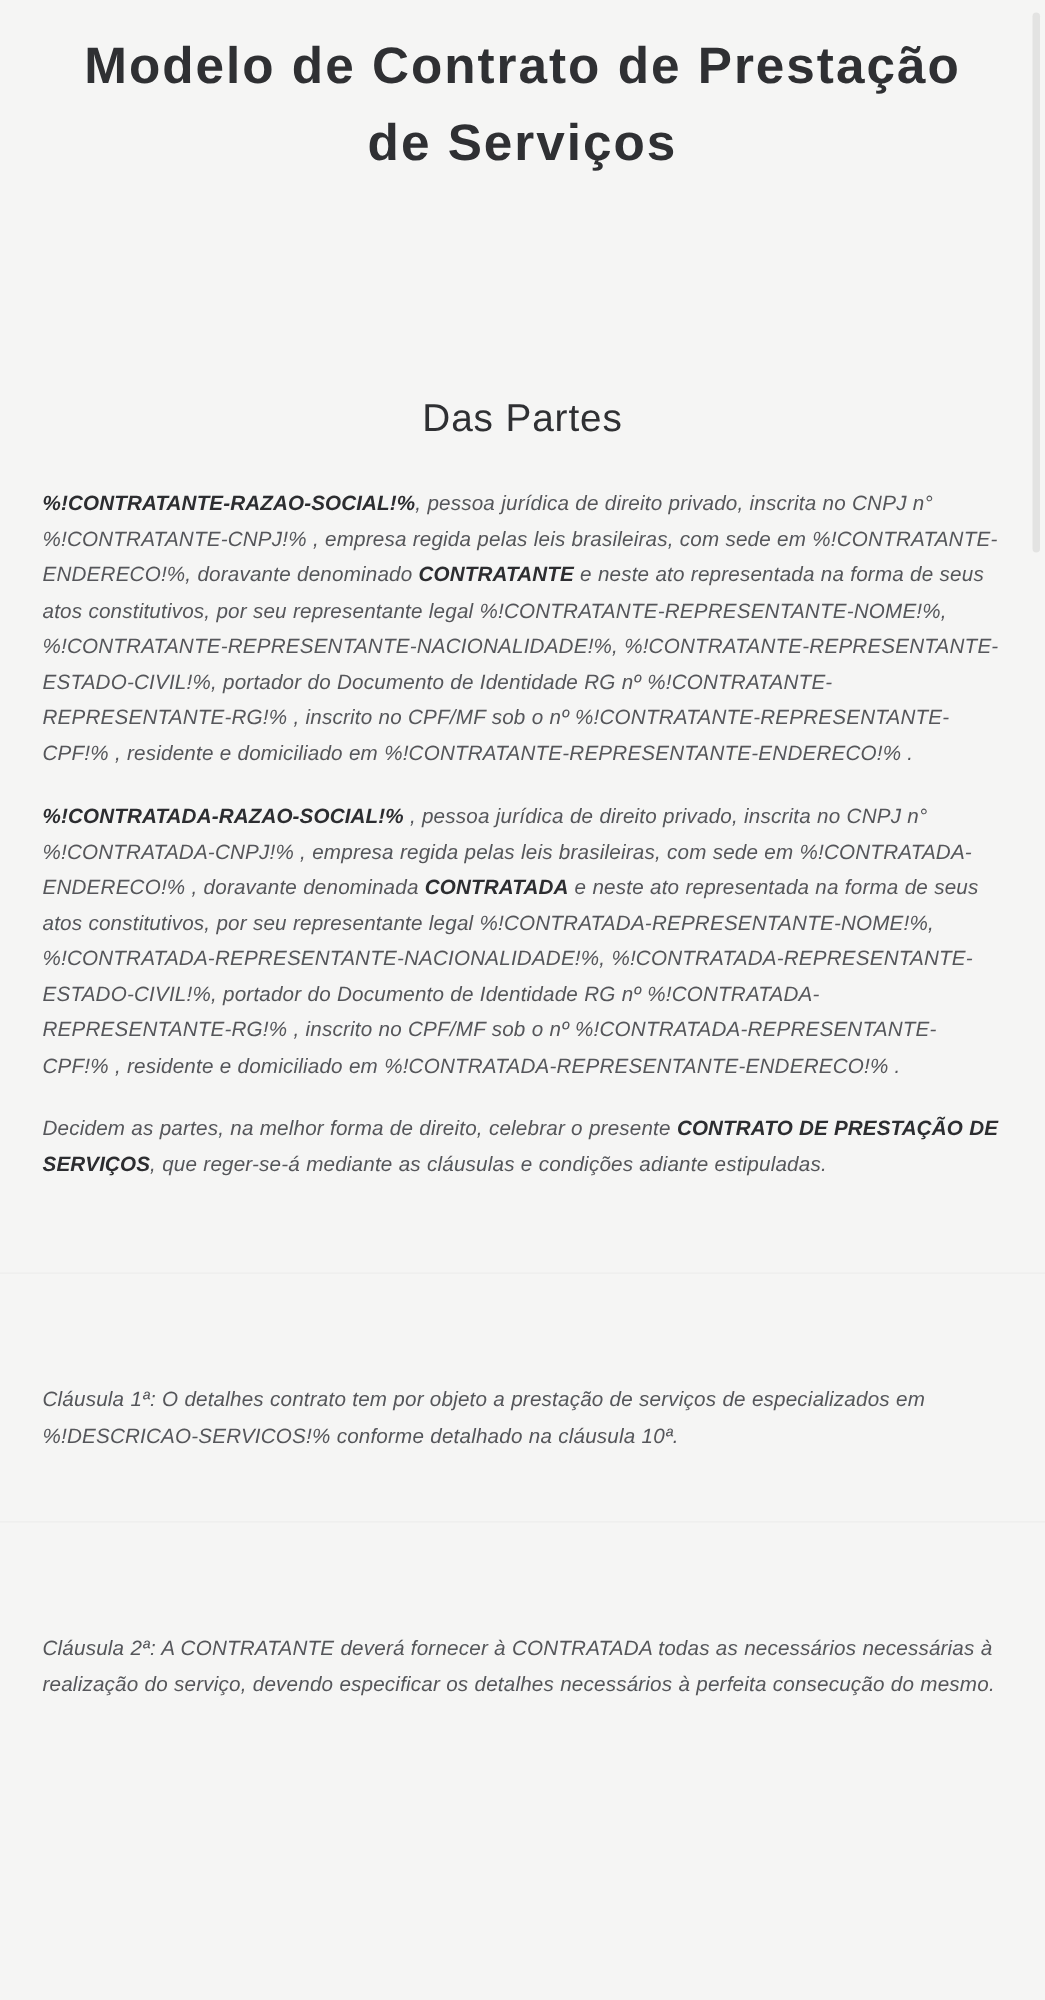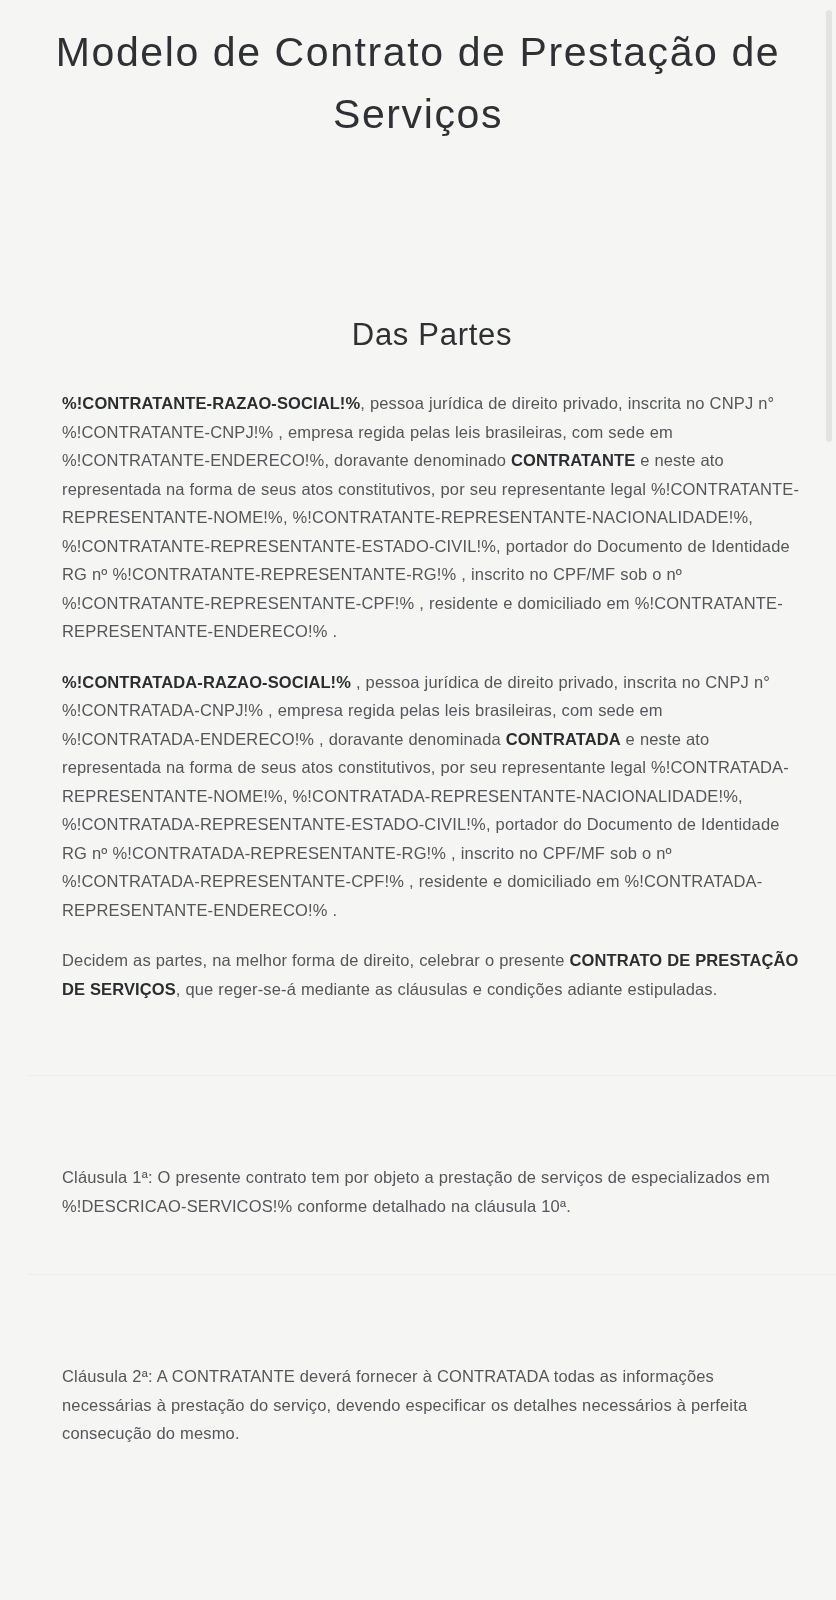--- a/index.html
+++ b/index.html
@@ -20,34 +20,33 @@
   }
 
   .page {
     width: 836px;
     position: relative;
   }
 
   
   .doc-title {
     font-size: 41px;
-    font-weight: 400;
+    font-weight: 700;
     line-height: 1.5;
     letter-spacing: 1.6px;
     color: #2f3033;
     text-align: center;
     margin: 0;
     padding: 22px 52px 0 52px;
   }
 
   
   .section {
     padding: 0 34px;
     position: relative;
-    margin-left: 28px;
   }
   .section.band-top::before {
     content: "";
     position: absolute;
     left: 0;
     right: 0;
     top: 0;
     height: 1px;
     background: #ededec;
   }
@@ -69,20 +68,21 @@
   .sp-section-gap-lg  { height: 72px; }
 
   p.body-text {
     font-size: 16.5px;
     line-height: 28.5px;
     letter-spacing: 0.15px;
     color: #55565a;
     margin: 0 0 22px 0;
     text-align: left;
     word-spacing: 0.2px;
+    font-style: italic;
   }
   p.body-text:last-child { margin-bottom: 0; }
 
   p.body-text b,
   p.body-text strong {
     font-weight: 700;
     color: #2c2d30;
     letter-spacing: 0.1px;
   }
 
@@ -127,31 +127,31 @@
   </section>
 
   <div class="sp-section-gap-lg"></div>
 
   <section class="section band-top">
     <div class="sp-section-gap"></div>
 
 
     <div class="sp-heading-to-body"></div>
 
-    <p class="body-text"><span>Cláusula 1ª: O presente contrato tem por objeto a prestação de serviços de especializados em %!DESCRICAO-SERVICOS!% conforme detalhado na cláusula 10ª.</span></p>
+    <p class="body-text"><span>Cláusula 1ª: O detalhes contrato tem por objeto a prestação de serviços de especializados em %!DESCRICAO-SERVICOS!% conforme detalhado na cláusula 10ª.</span></p>
   </section>
 
   <div class="sp-section-gap"></div>
 
   <section class="section band-top">
     <div class="sp-section-gap"></div>
 
 
     <div class="sp-heading-to-body"></div>
 
-    <p class="body-text"><span>Cláusula 2ª: A CONTRATANTE deverá fornecer à CONTRATADA todas as informações necessárias à prestação do serviço, devendo especificar os detalhes necessários à perfeita consecução do mesmo.</span></p>
+    <p class="body-text"><span>Cláusula 2ª: A CONTRATANTE deverá fornecer à CONTRATADA todas as necessários necessárias à realização do serviço, devendo especificar os detalhes necessários à perfeita consecução do mesmo.</span></p>
   </section>
 
 </div>
 
 <div class="scrollbar-track">
   <div class="scrollbar-thumb"></div>
 </div>
 
 </body></html>

